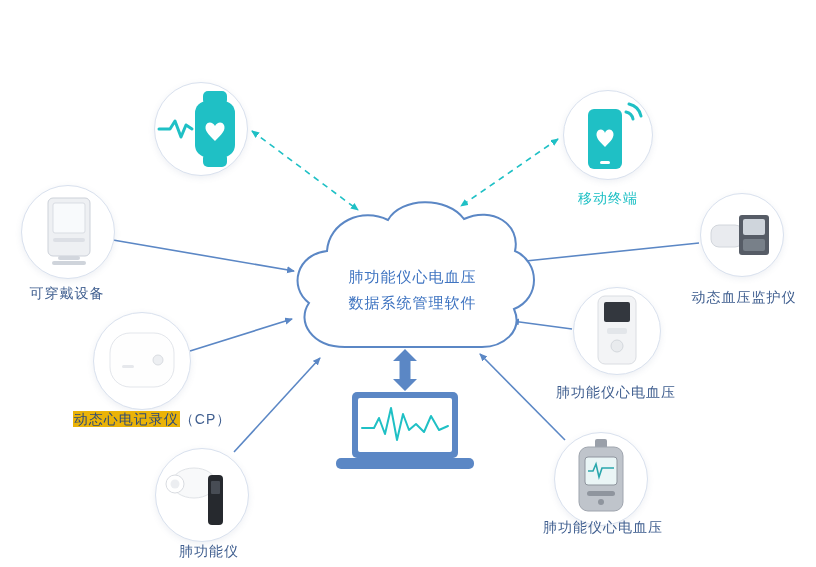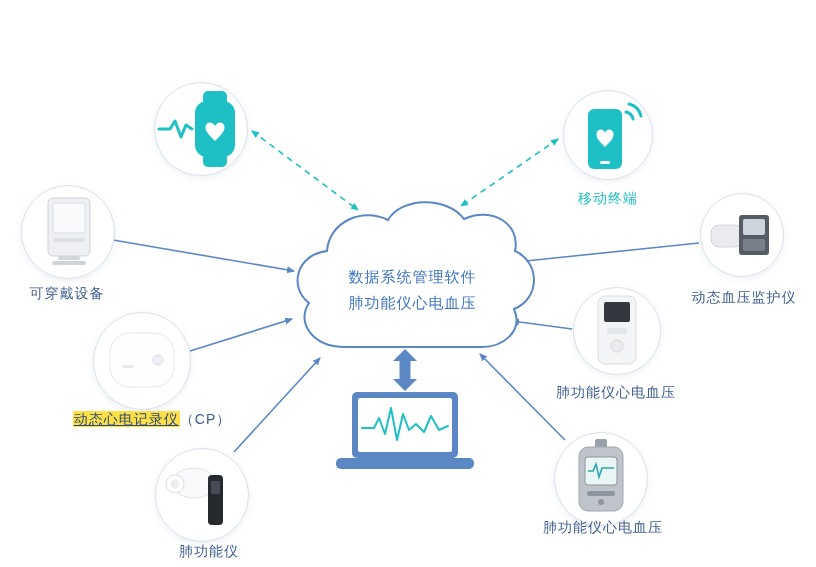--- a/index.html
+++ b/index.html
@@ -13,21 +13,21 @@
     position:absolute;border-radius:50%;background:#fff;
     border:1px solid #d9e1ee;
     box-shadow:0 2px 6px rgba(90,110,150,.10);
     display:flex;align-items:center;justify-content:center;
   }
   .label{
     position:absolute;text-align:center;font-size:14px;color:#3f5e8f;
     letter-spacing:1px;white-space:nowrap;
   }
   .label.teal{color:#1fc0c5;}
-  .label .hl{background:#fde047;color:#2e4a78;padding:0 1px;text-decoration:underline;}
+  .label .hl{background:#eab308;color:#2e4a78;padding:0 1px;}
   .cloud-text{
     position:absolute;left:310px;top:264px;width:205px;text-align:center;
     font-size:15px;line-height:26px;color:#3f74c1;letter-spacing:1px;font-weight:500;
   }
 </style>
 </head>
 <body>
 
 <div class="canvas">
 
@@ -65,22 +65,22 @@
 
     <g>
       <rect x="352" y="392" width="106" height="66" rx="5" fill="#5b87c5"></rect>
       <rect x="358" y="398" width="94" height="54" rx="2" fill="#ffffff"></rect>
       <polyline points="362,428 374,428 379,418 385,434 391,408 397,440 403,414 409,430 416,424 424,432 431,416 439,430 448,426" fill="none" stroke="#1fc0c5" stroke-width="2" stroke-linejoin="round" stroke-linecap="round"></polyline>
       <rect x="336" y="458" width="138" height="11" rx="5" fill="#5b87c5"></rect>
     </g>
   </svg>
 
   <div class="cloud-text">
+    <div>肺功能仪心电血压</div>
     <div>数据系统管理软件</div>
-    <div>肺功能仪心电血压</div>
   </div>
 
   <div class="node" style="left:154px;top:82px;width:92px;height:92px;">
     <svg width="88" height="80" viewBox="0 0 88 80">
       <polyline points="2,40 13,40 18,32 24,48 29,36 35,40" fill="none" stroke="#1fc0c5" stroke-width="3" stroke-linecap="round" stroke-linejoin="round"></polyline>
       <rect x="46" y="2" width="24" height="14" rx="5" fill="#1fc0c5"></rect>
       <rect x="46" y="64" width="24" height="14" rx="5" fill="#1fc0c5"></rect>
       <rect x="38" y="12" width="40" height="56" rx="12" fill="#1fc0c5"></rect>
       <path d="M58 52 C 51 45 47 41 49 36 C 51 32 56 33 58 37 C 60 33 65 32 67 36 C 69 41 65 45 58 52 Z" fill="#ffffff"></path>
     </svg>

